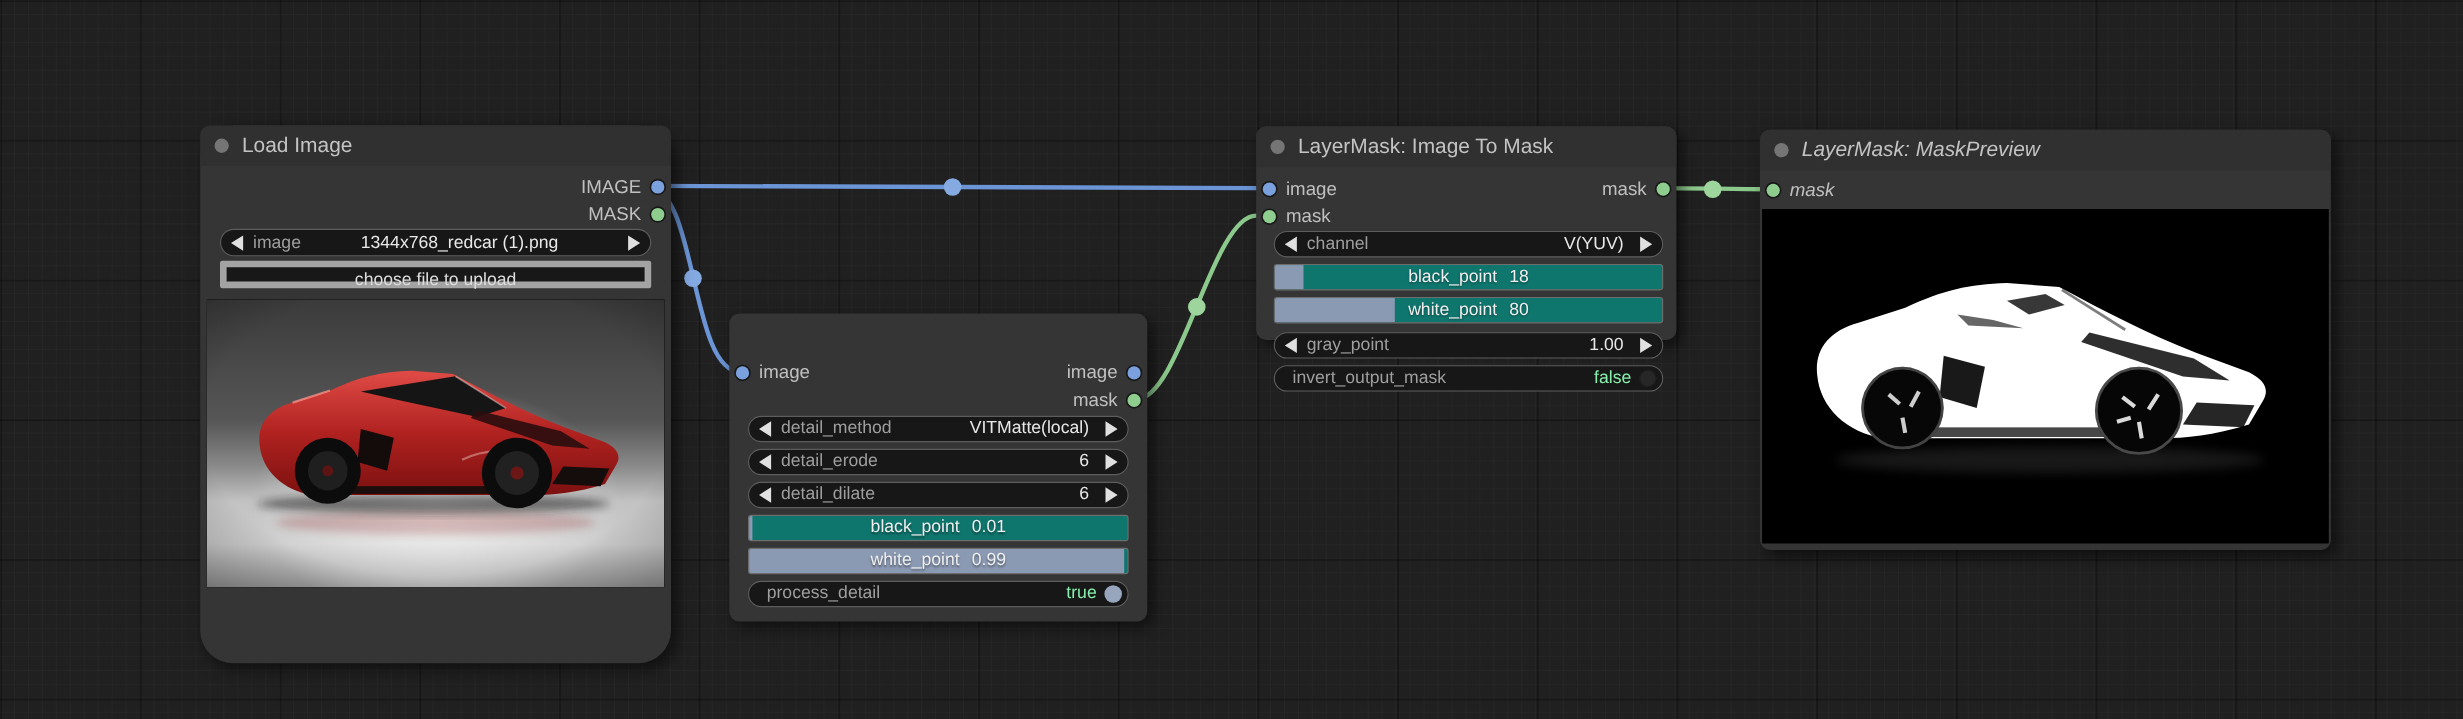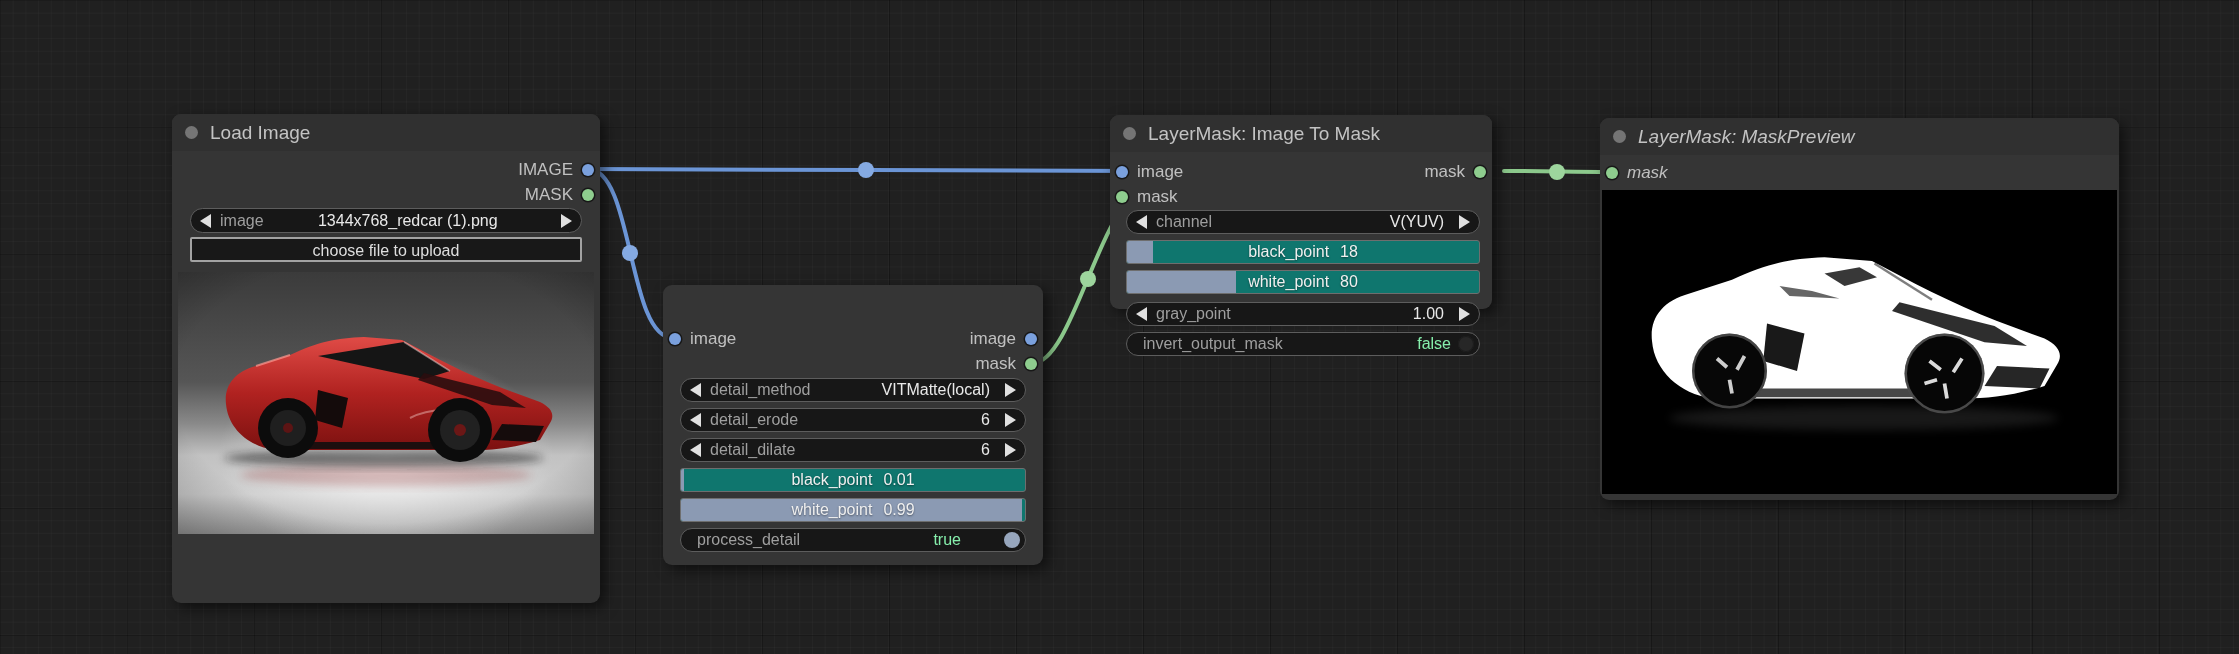--- a/index.html
+++ b/index.html
@@ -65,41 +65,41 @@
   .toggle{
     background:#171717; border:1px solid #5d5d5d; border-radius:13px;
     display:flex; align-items:center; padding:0 5px 0 16px;
   }
   .tvalue{ color:#86efac; margin-left:auto; }
   .tknob{ width:16px; height:16px; border-radius:50%; margin-left:7px; flex:none; }
   .tknob.on{ background:#97a6bd; }
   .tknob.off{ background:#272727; box-shadow:inset 0 0 0 1px #1c1c1c; }
 
   .btnwidget{
-    background:#181818; border:2px solid #a3a3a3; border-radius:2px;
+    background:#181818; border:6px solid #a3a3a3; border-radius:2px;
     color:#dedede; text-align:center; line-height:23px;
   }
   .imgprev{ position:absolute; overflow:hidden; background:#000; }
   .imgprev svg{ display:block; }
 </style>
 </head>
 <body>
 
 <svg id="wires">
   <path d="M588,169 C723,169 999,171 1142,171" stroke="#6b95d6"></path>
   <path d="M588,169 C634,169 627,338 673,338" stroke="#6b95d6"></path>
   <path d="M1033,363 C1073,363 1102,196 1142,196" stroke="#8cc98c"></path>
   <path d="M1504,171 C1546,171 1572,172 1610,172" stroke="#8cc98c"></path>
   <circle cx="866" cy="170" r="8" fill="#85aae2"></circle>
   <circle cx="630" cy="253" r="8" fill="#85aae2"></circle>
   <circle cx="1088" cy="279" r="8" fill="#9dd59d"></circle>
   <circle cx="1557" cy="172" r="8" fill="#9dd59d"></circle>
 </svg>
 
-<div class="node" style="left:172px; top:114px; width:428px; height:489px;">
+<div class="node" style="left:182px; top:114px; width:428px; height:489px;border-radius:30px;">
   <div class="ntitle">
     <span class="tdot"></span>
     <span class="ttext">Load Image</span>
   </div>
   <div class="slot out" style="top:43px;">
     <span>IMAGE</span>
     <span class="pdot image"></span>
   </div>
   <div class="slot out" style="top:68px;">
     <span>MASK</span>
@@ -206,28 +206,28 @@
       <span>0.01</span>
     </span>
   </div>
   <div class="widget slider" style="left:17px; top:213px; width:346px; height:24px;">
     <span class="sfill" style="width: 99%;"></span>
     <span class="stext">
       <span>white_point</span>
       <span>0.99</span>
     </span>
   </div>
-  <div class="widget toggle" style="left:17px; top:243px; width:346px; height:24px;gap:36px;">
+  <div class="widget toggle" style="left:17px; top:243px; width:346px; height:24px;">
     <span class="wlabel">process_detail</span>
     <span class="tvalue">true</span>
     <span class="tknob on"></span>
   </div>
 </div>
 
-<div class="node" style="left:1110px; top:115px; width:382px; height:194px;">
+<div class="node" style="left:1142px; top:115px; width:382px; height:194px;">
   <div class="ntitle">
     <span class="tdot"></span>
     <span class="ttext">LayerMask: Image To Mask</span>
   </div>
   <div class="slot in" style="top:44px;">
     <span class="pdot image"></span>
     <span>image</span>
   </div>
   <div class="slot in" style="top:69px;">
     <span class="pdot mask"></span>

